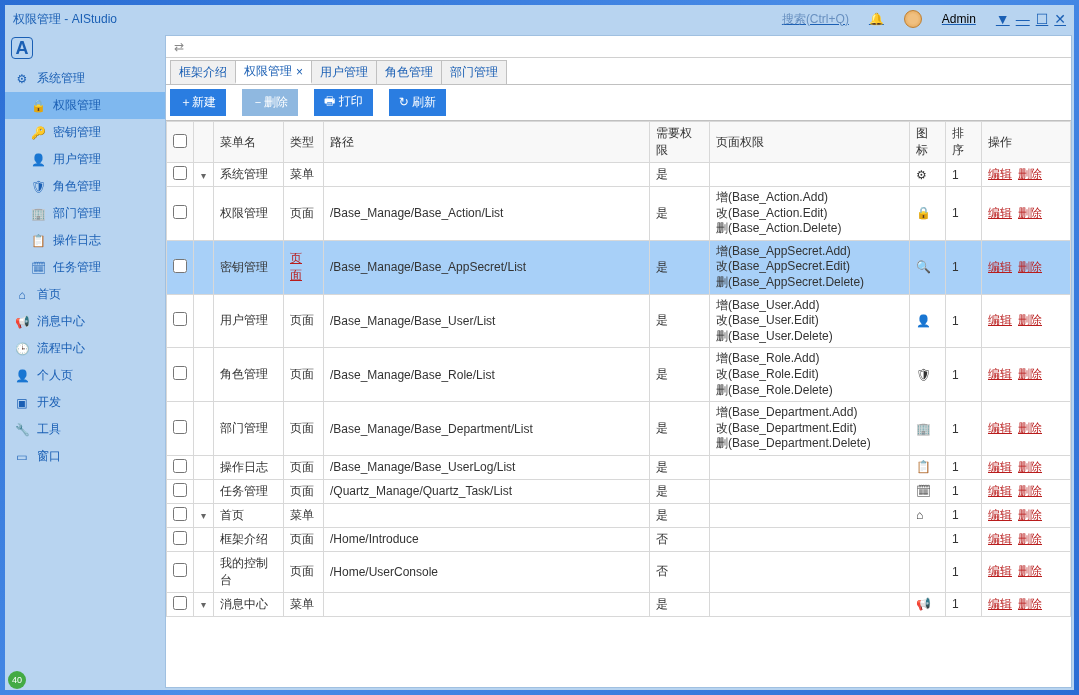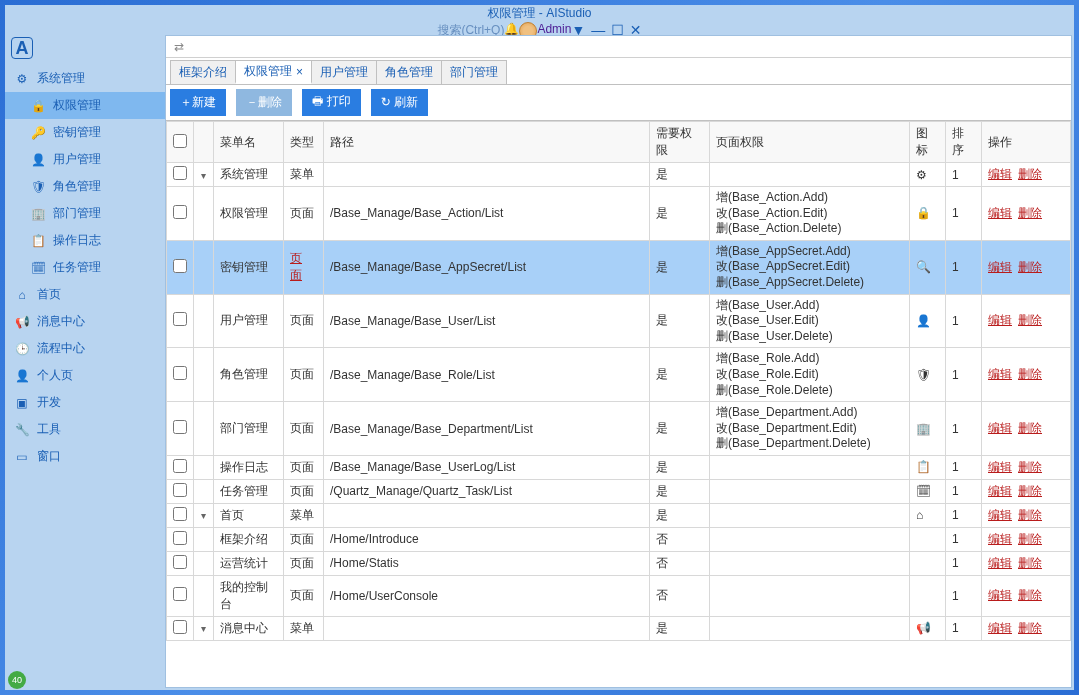--- a/index.html
+++ b/index.html
@@ -1,52 +1,52 @@
 <!DOCTYPE html>
 <html><head>
 <meta charset="utf-8">
 <style>
 * { box-sizing: border-box; margin: 0; padding: 0; }
 body { font-family: "Microsoft YaHei", Arial, sans-serif; font-size: 12px; background: linear-gradient(135deg, #2a6dd4 0%, #4a8de8 50%, #2a6dd4 100%); width: 1079px; height: 695px; overflow: hidden; position: relative; }
 .window { position: absolute; top: 5px; left: 5px; right: 5px; bottom: 5px; background: #b8d4f0; display: flex; flex-direction: column; }
-.titlebar { height: 28px; display: flex; align-items: center; padding: 0 8px; color: #1a5fb4; justify-content: space-between; flex-direction: column; }
+.titlebar { height: 28px; display: flex; align-items: center; padding: 0 8px; color: #1a5fb4; justify-content: space-between; }
 .titlebar-left { display: flex; align-items: center; gap: 4px; }
-.titlebar-right { display: flex; align-items: flex-start; gap: 0; }
+.titlebar-right { display: flex; align-items: center; gap: 20px; text-decoration: underline; }
 .search-hint { color: #6890c0; font-size: 12px; }
 .win-controls { display: flex; gap: 6px; color: #1a5fb4; font-size: 14px; }
 .win-controls span { cursor: pointer; }
 .avatar { width: 18px; height: 18px; border-radius: 50%; background: radial-gradient(circle, #f0c080 40%, #e0a050 100%); border: 1px solid #c08030; }
 .body-row { flex: 1; display: flex; min-height: 0; }
 .sidebar { width: 160px; background: #b8d4f0; color: #1a5fb4; padding-top: 4px; }
 .logo-a { font-size: 18px; font-weight: bold; color: #1a5fb4; padding: 4px 8px; border: 1px solid #1a5fb4; width: 22px; height: 22px; display: flex; align-items: center; justify-content: center; margin-left: 6px; margin-bottom: 6px; border-radius: 4px; }
 .nav-item { display: flex; align-items: center; gap: 8px; padding: 5px 10px; cursor: pointer; color: #1a5fb4; }
 .nav-item.sub { padding-left: 26px; }
 .nav-item.sel { background: #7fb8ef; }
 .nav-icon { width: 14px; display: inline-block; text-align: center; }
 .main { flex: 1; background: #fff; display: flex; flex-direction: column; border: 1px solid #a0c0e0; margin: 2px 2px 2px 0; min-width: 0; }
 .main-top { height: 22px; border-bottom: 1px solid #d0d0d0; display: flex; align-items: center; padding-left: 8px; color: #888; }
 .tabs { display: flex; border-bottom: 1px solid #c0c0c0; padding-left: 4px; }
 .tab { padding: 4px 8px; border: 1px solid #c0c0c0; border-bottom: none; margin-right: -1px; margin-top: 2px; background: #f0f0f0; cursor: pointer; color: #1a5fb4; font-size: 12px; height: 24px; display: flex; align-items: center; gap: 4px; }
 .tab.active { background: #fff; border-bottom: 2px solid #fff; position: relative; z-index: 1; }
-.toolbar { display: flex; gap: 10px; padding: 4px; }
+.toolbar { display: flex; gap: 16px; padding: 4px; }
 .tbtn { background: #2a7de1; color: #fff; border: none; padding: 3px 10px; cursor: pointer; font-size: 12px; display: flex; align-items: center; gap: 4px; }
 .tbtn.del { background: #8fb8e0; }
 .grid-wrap { flex: 1; overflow: auto; border-top: 1px solid #c0c0c0; position: relative; }
 .grid { width: 100%; border-collapse: collapse; font-size: 12px; }
 .grid th, .grid td { border: 1px solid #d8d8d8; padding: 3px 6px; text-align: left; vertical-align: middle; }
 .grid th { background: #f8f8f8; font-weight: normal; color: #333; height: 24px; }
 .grid td { color: #333; }
 .grid tr.hover td { background: #a8d0f8; }
 .grid a { color: #b91c1c; text-decoration: underline; cursor: pointer; margin-right: 6px; }
 .cb { width: 14px; height: 14px; }
 .expander { cursor: pointer; color: #666; font-size: 10px; }
 .perm-cell { font-size: 12px; line-height: 1.3; white-space: nowrap; }
 .icon-cell { text-align: center; }
 .taskbar-badge { position: absolute; bottom: 6px; left: 8px; width: 18px; height: 18px; background: #4a4; border-radius: 50%; color: #fff; font-size: 9px; display: flex; align-items: center; justify-content: center; }
-.admin-name { color: #4c1d95; }
+.admin-name { color: #000000; }
 </style>
 </head>
 <body>
 
 <div class="window">
   <div class="titlebar">
     <div class="titlebar-left">
       <span>权限管理 - AIStudio</span>
     </div>
     <div class="titlebar-right">
@@ -287,32 +287,20 @@
                 <td>/Home/Introduce</td>
                 <td>否</td>
                 <td class="perm-cell"></td>
                 <td class="icon-cell"></td>
                 <td>1</td>
                 <td><a>编辑</a><a>删除</a></td>
               </tr>
               <tr>
                 <td style="text-align:center"><input type="checkbox" class="cb" style=""></td>
                 <td style="text-align:center"></td>
-                <td style="padding-left:6px">运营统计</td>
-                <td>页面</td>
-                <td>/Home/Statis</td>
-                <td>否</td>
-                <td class="perm-cell"></td>
-                <td class="icon-cell"></td>
-                <td>1</td>
-                <td><a>编辑</a><a>删除</a></td>
-              </tr>
-              <tr>
-                <td style="text-align:center"><input type="checkbox" class="cb" style=""></td>
-                <td style="text-align:center"></td>
                 <td style="padding-left:6px">我的控制台</td>
                 <td>页面</td>
                 <td>/Home/UserConsole</td>
                 <td>否</td>
                 <td class="perm-cell"></td>
                 <td class="icon-cell"></td>
                 <td>1</td>
                 <td><a>编辑</a><a>删除</a></td>
               </tr>
               <tr>

